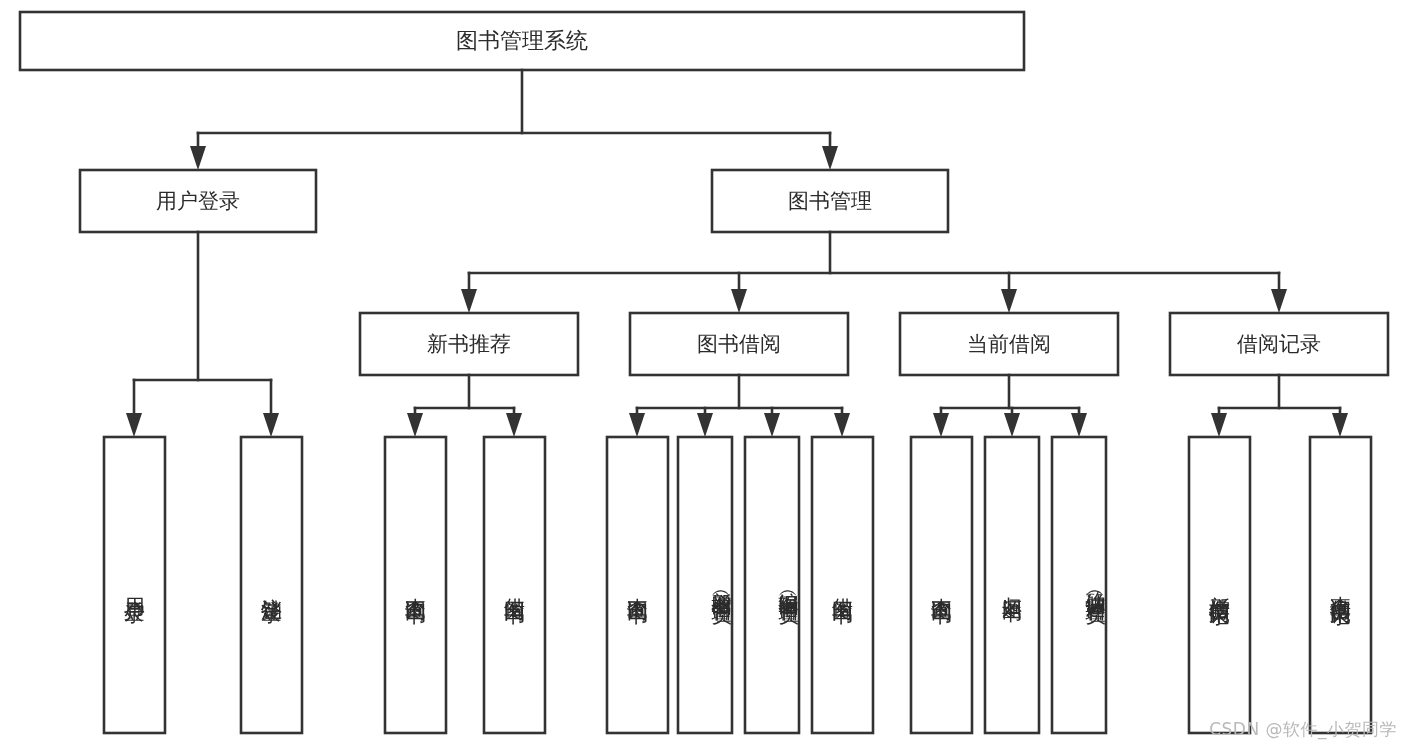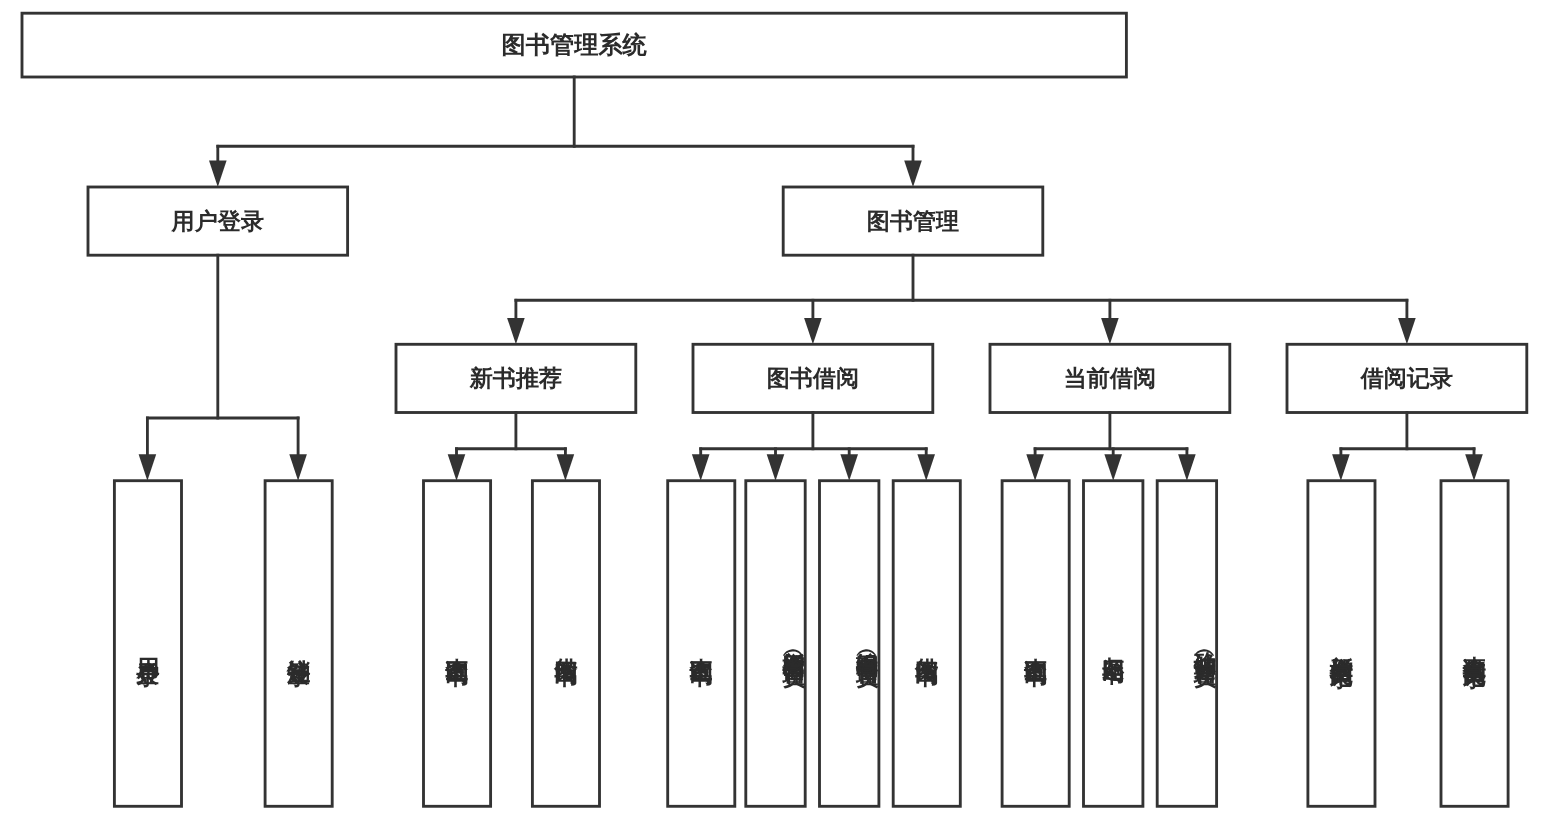--- a/index.html
+++ b/index.html
@@ -11,21 +11,20 @@
     width: 1405px;
     height: 747px;
     font-family: "DejaVu Sans", "Liberation Sans", sans-serif;
     overflow: hidden;
   }
   #diagram-root {
     position: relative;
     width: 1405px;
     height: 747px;
     background: #ffffff;
-    font-weight: bold;
   }
   svg.flow {
     position: absolute;
     left: 0;
     top: 0;
     width: 1405px;
     height: 747px;
   }
   .node-rect {
     fill: #ffffff;
@@ -231,14 +230,15 @@
   <div class="leaf-label" style="left:745px;  top:443px;  width:54px; height:284px; align-items:flex-start; font-size:20px;">编辑图书（管理员）</div>
   <div class="leaf-label" style="left:812px;  top:437px;  width:61px; height:296px;">借阅图书</div>
 
   <div class="leaf-label" style="left:911px;  top:437px;  width:61px; height:296px;">查询图书</div>
   <div class="leaf-label" style="left:985px;  top:437px;  width:54px; height:296px; font-size:20px;">归还图书</div>
   <div class="leaf-label" style="left:1052px; top:443px;  width:54px; height:284px; align-items:flex-start; font-size:20px;">确认归还（管理员）</div>
 
   <div class="leaf-label" style="left:1189px; top:437px;  width:61px; height:296px;">新增借阅记录</div>
   <div class="leaf-label" style="left:1310px; top:437px;  width:61px; height:296px;">查询借阅记录</div>
 
+  <div class="watermark">CSDN @软件_小贺同学</div>
 
 </div>
 
 </body></html>

